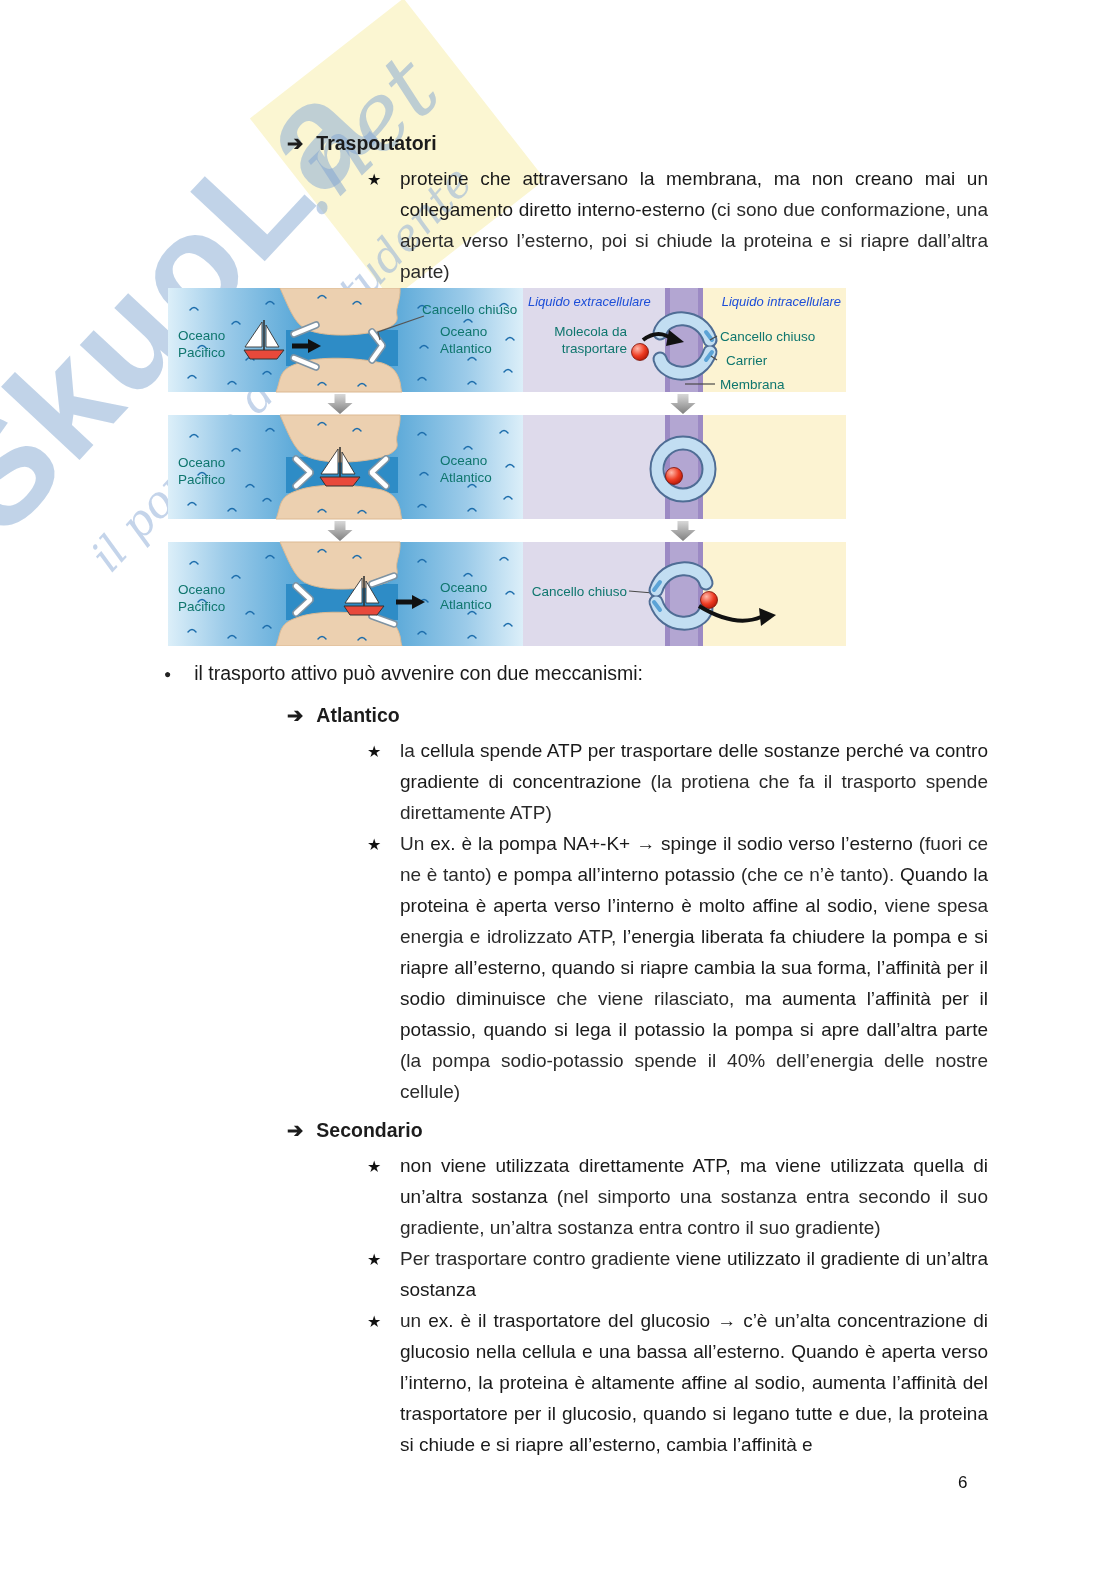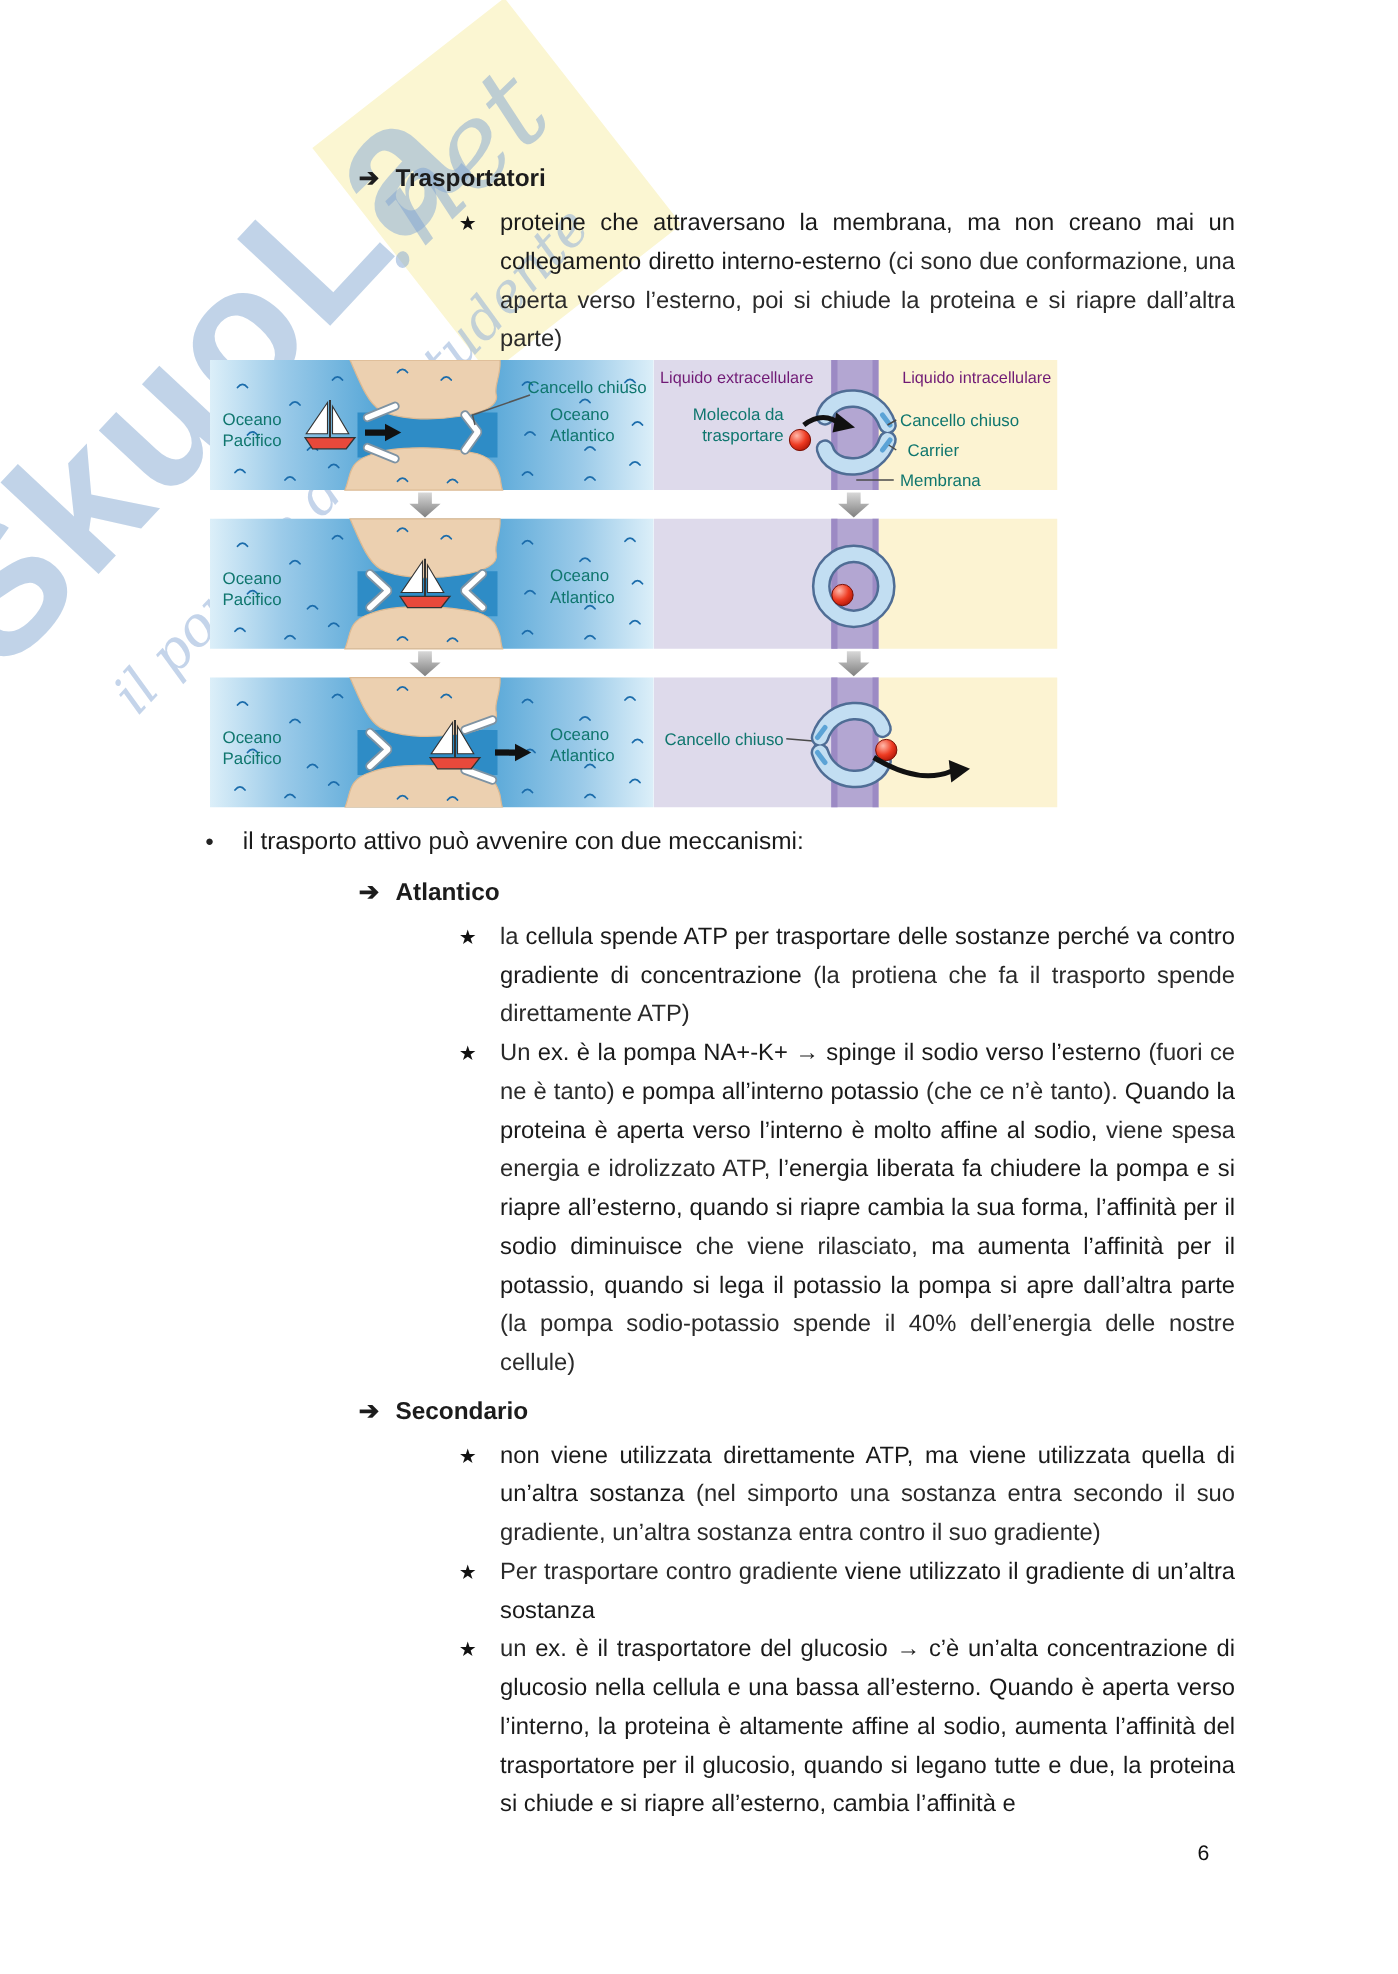--- a/index.html
+++ b/index.html
@@ -33,21 +33,21 @@
   .page-num{position:absolute;left:958px;top:1473px;font-size:17px;color:#111;z-index:2}
 
   
   .diagram{position:absolute;left:168px;top:288px;width:785px;height:358px;display:flex;z-index:3}
   .panel{position:relative;flex:none}
   .canal-wrap{width:355px;height:358px}
   .steps{width:107px;height:358px;position:relative}
   .cell-wrap{width:323px;height:358px}
   .dlabel{position:absolute;font-size:13.5px;line-height:16.5px;color:#0f766e}
   .dlabel.right{text-align:right}
-  .dlabel.italic{font-size:13px;color:#701a75}
+  .dlabel.italic{font-style:italic;font-size:13px;color:#1d4ed8}
   .step{position:absolute;left:0;width:107px;text-align:center;font-size:13.5px;line-height:17px;color:#2e2e2e}
   .longarrow{position:absolute;left:37px}
 </style>
 </head>
 <body>
 
 <svg width="0" height="0" style="position:absolute">
   <defs>
     <linearGradient id="seaGrad" x1="0" y1="0" x2="1" y2="0">
       <stop offset="0" stop-color="#dceff9"></stop>

